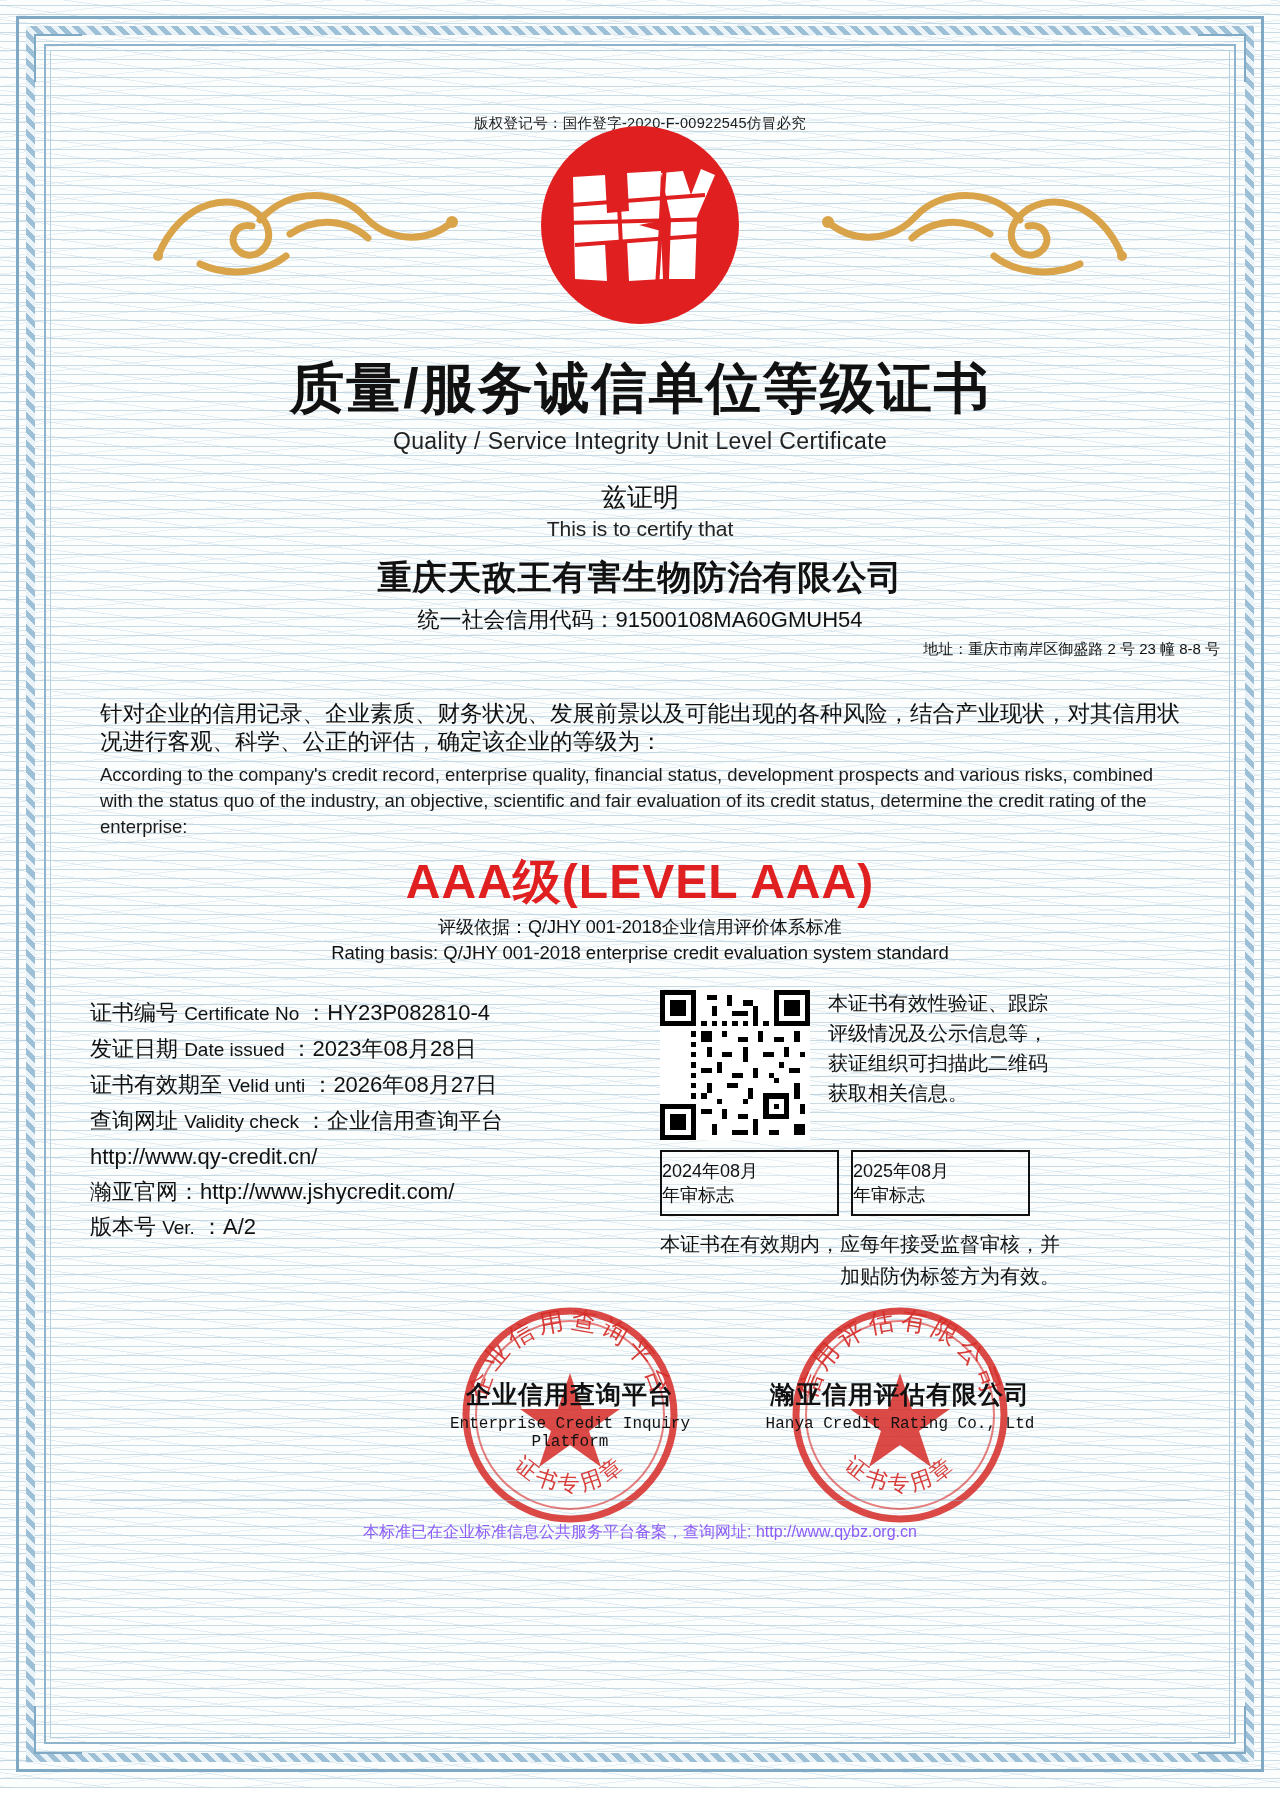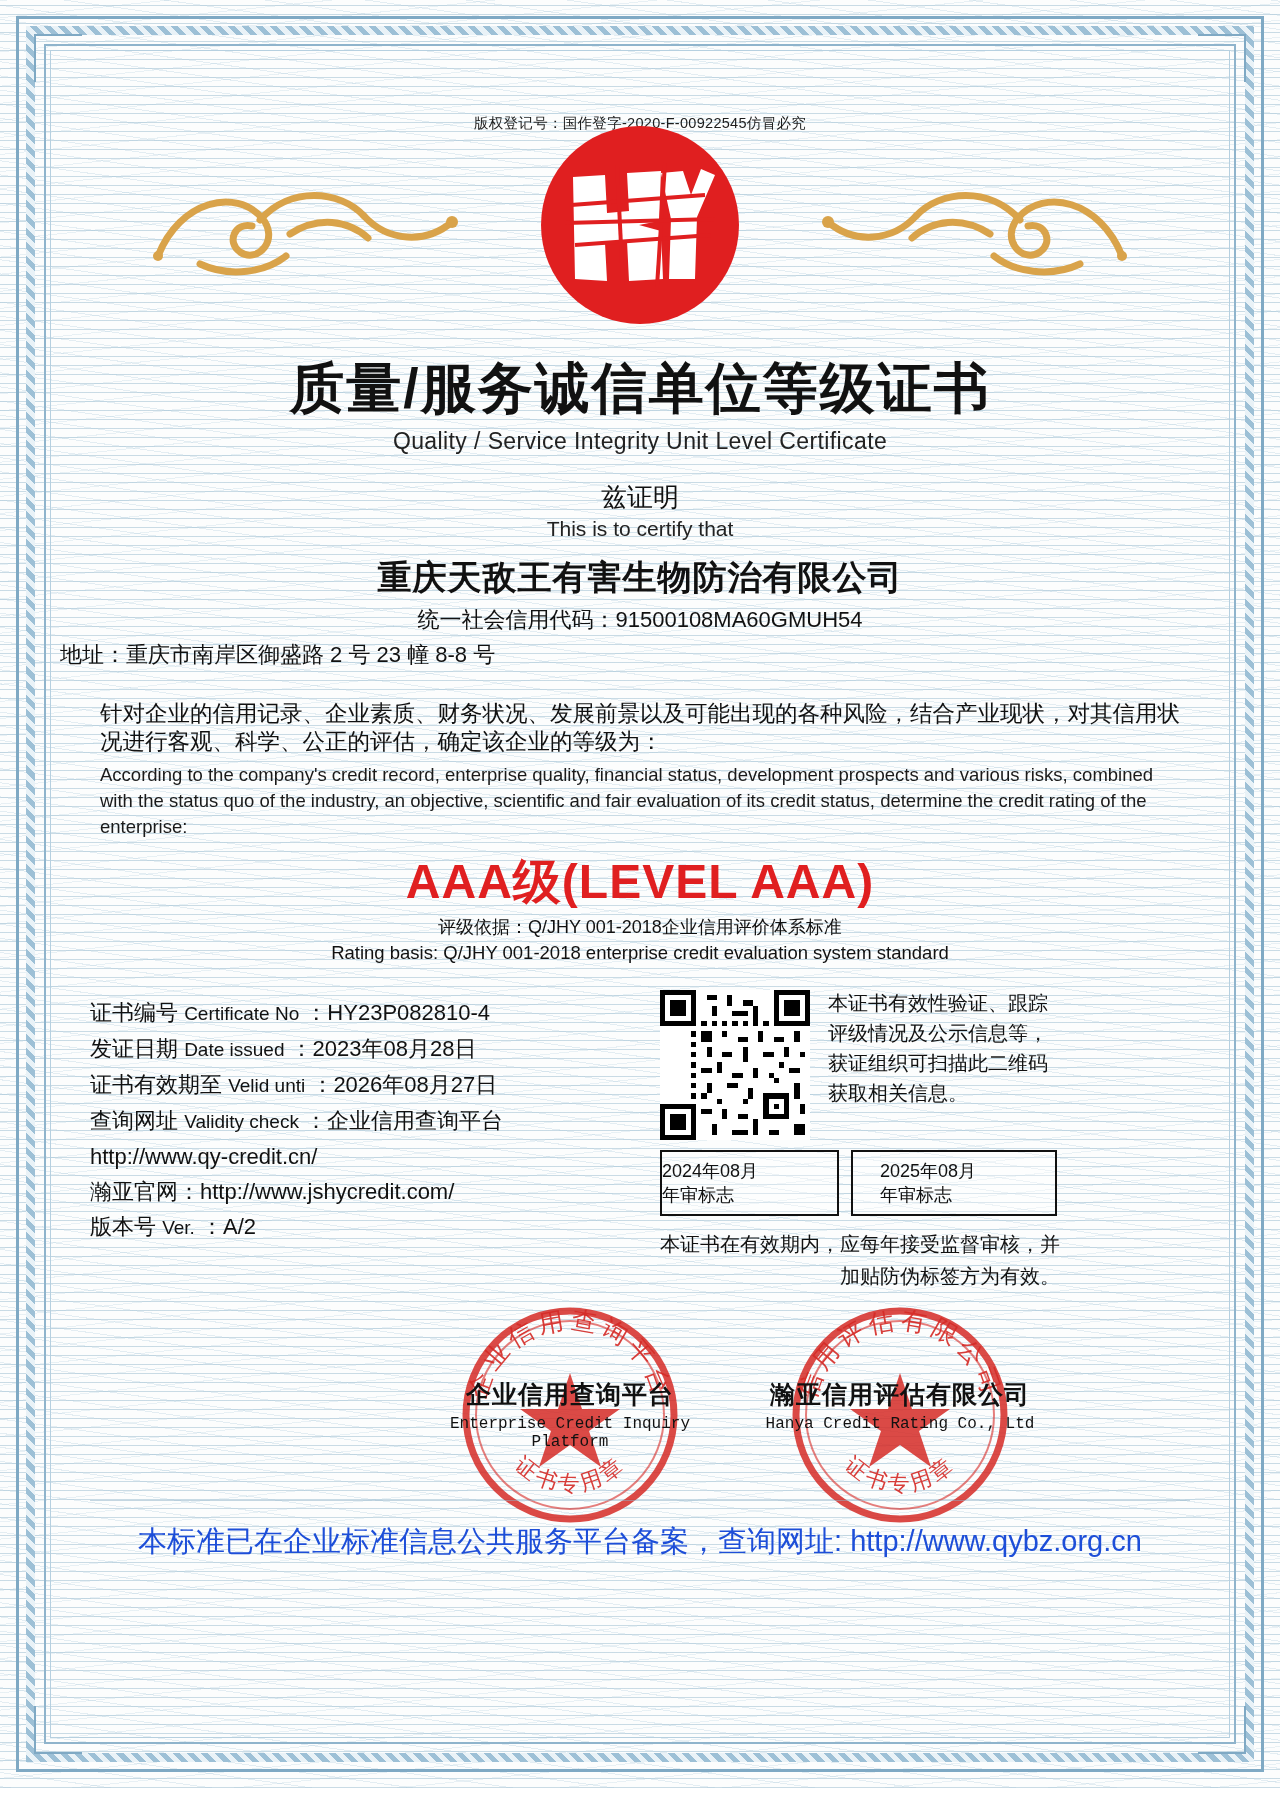--- a/index.html
+++ b/index.html
@@ -200,22 +200,22 @@
     top: 545px;
     left: 0; right: 0;
     text-align: center;
     font-size: 22px;
     color: #111;
   }
   .company-addr {
     position: absolute;
     top: 580px;
     left: 0; right: 0;
-    text-align: left;
-    font-size: 22px;
+    text-align: right;
+    font-size: 15px;
     color: #111;
   }
 
   .para {
     position: absolute;
     left: 40px; right: 40px;
     top: 640px;
   }
   .para-cn {
     font-size: 22.5px;
@@ -305,21 +305,21 @@
     border: 2px solid #111;
     display: flex;
     flex-direction: column;
     align-items: flex-start;
     justify-content: center;
     font-size: 18px;
     line-height: 24px;
     color: #111;
     background: rgba(255,255,255,0.35);
   }
-  .stamp-box + .stamp-box { margin-left: 12px; padding-left: 27px; }
+  .stamp-box + .stamp-box { margin-left: 12px; }
 
   .annual-note {
     position: absolute;
     left: 600px;
     top: 1168px;
     width: 400px;
     font-size: 20px;
     line-height: 32px;
     color: #111;
     text-align: right;
@@ -344,22 +344,22 @@
   .org-block .cn { font-size: 25px; font-weight: bold; letter-spacing: 1px;}
   .org-block .en { font-size: 16px; margin-top: 4px; font-family: Liberation Mono, monospace;}
   .org-block.left  { left: 360px; }
   .org-block.right { left: 690px; }
 
   .footer-note {
     position: absolute;
     left: 0; right: 0;
     top: 1462px;
     text-align: center;
-    font-size: 29px;
-    color: #1d4ed8;
+    font-size: 16px;
+    color: #8b5cf6;
   }
   .footer-rule {
     position: absolute;
     left: 30px; right: 30px;
     top: 1440px;
     height: 1px;
     background: rgba(140, 175, 198, 0.5);
   }
 </style>
 </head>

